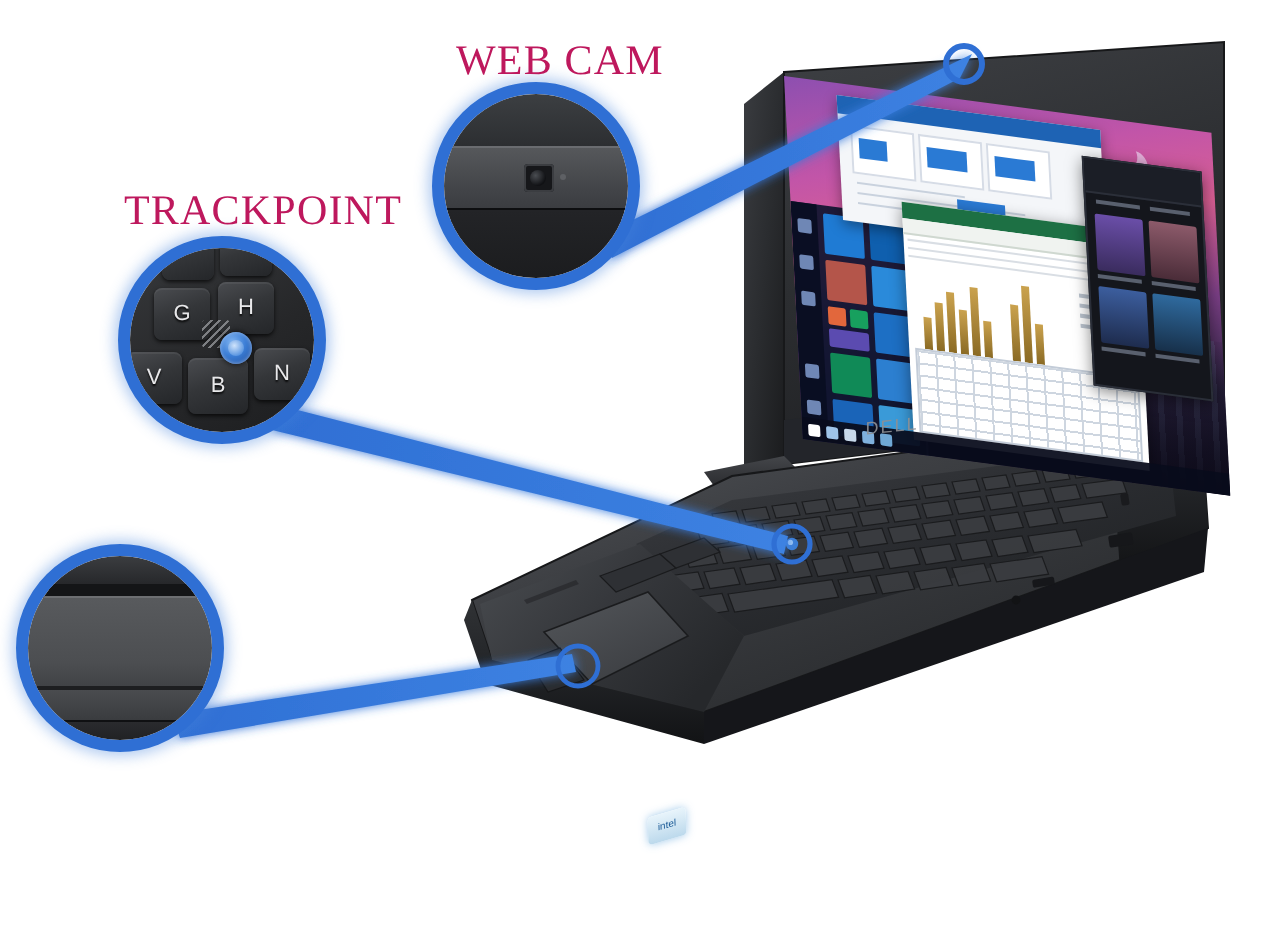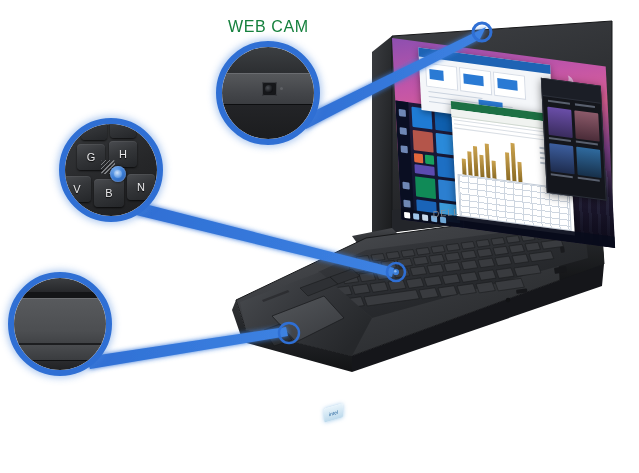--- a/index.html
+++ b/index.html
@@ -13,23 +13,23 @@
     width: 639px;
     height: 473px;
     background: #ffffff;
     overflow: hidden;
     font-family: "Liberation Sans", sans-serif;
   }
 
   
   .callout-label {
     position: absolute;
-    color: #15803d;
-    font-family: Liberation Sans, sans-serif;
-    font-size: 16px;
+    color: #be185d;
+    font-family: Liberation Serif, serif;
+    font-size: 21px;
     font-weight: 400;
     letter-spacing: 0.6px;
     white-space: nowrap;
   }
   #label-webcam     { left: 228px; top: 18px; }
   #label-trackpoint { left: 62px;  top: 93px; }
   #label-touchpad   { left: 11px;  top: 251px; }
 
   
   .bubble {
@@ -613,15 +613,16 @@
       <div class="tpad-lip"></div>
       <div class="tpad-surface"></div>
       <div class="tpad-seam"></div>
       <div class="tpad-btns"></div>
       <div class="tpad-bottom"></div>
     </div>
   </div>
 
   <div class="callout-label" id="label-webcam">WEB CAM</div>
 
+  <div class="callout-label" id="label-trackpoint">TRACKPOINT</div>
 
 
 </div>
 
 </body></html>

